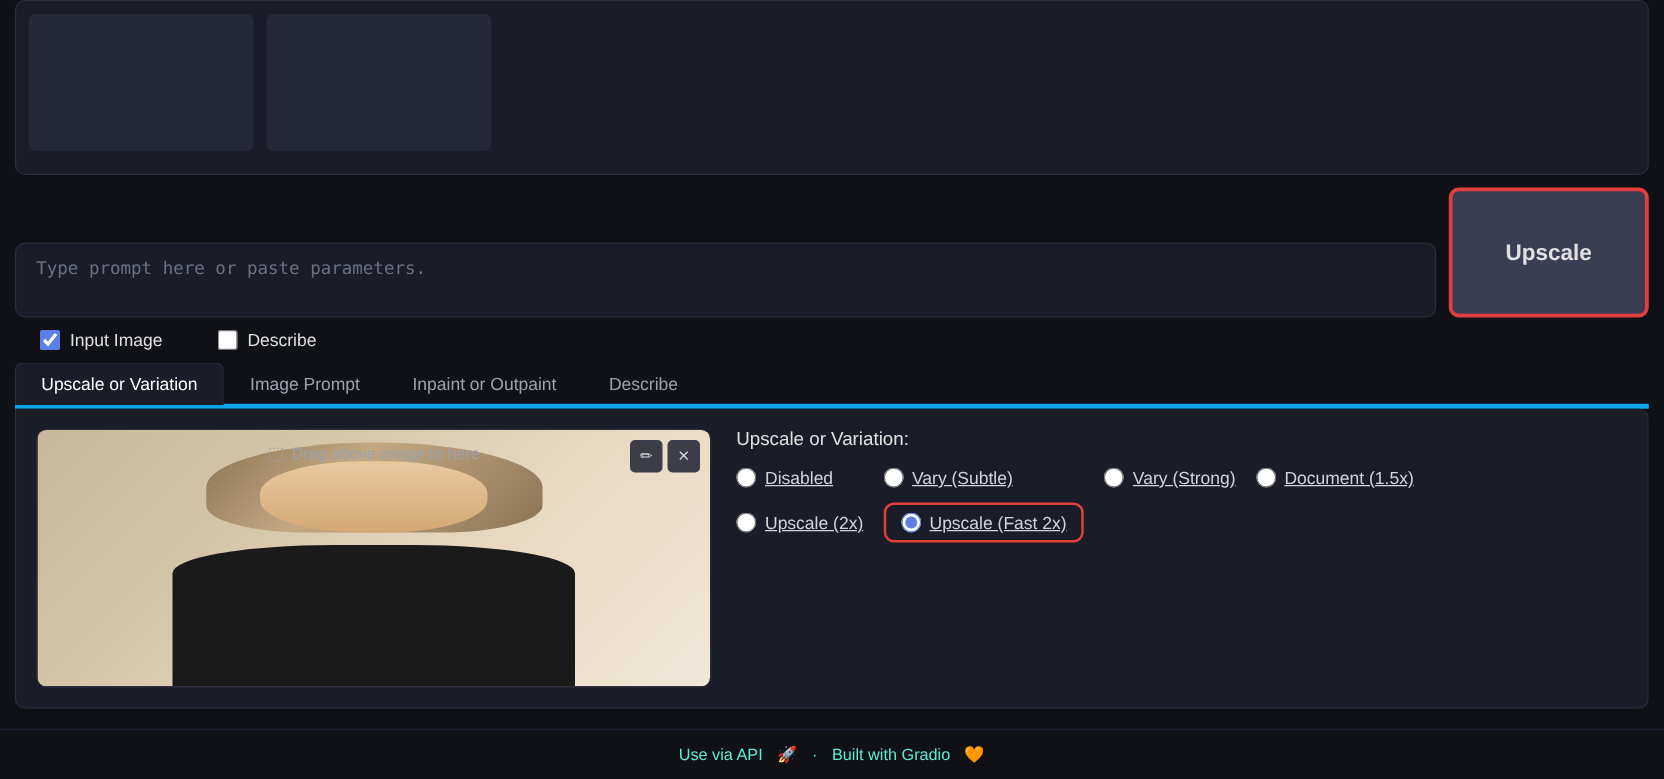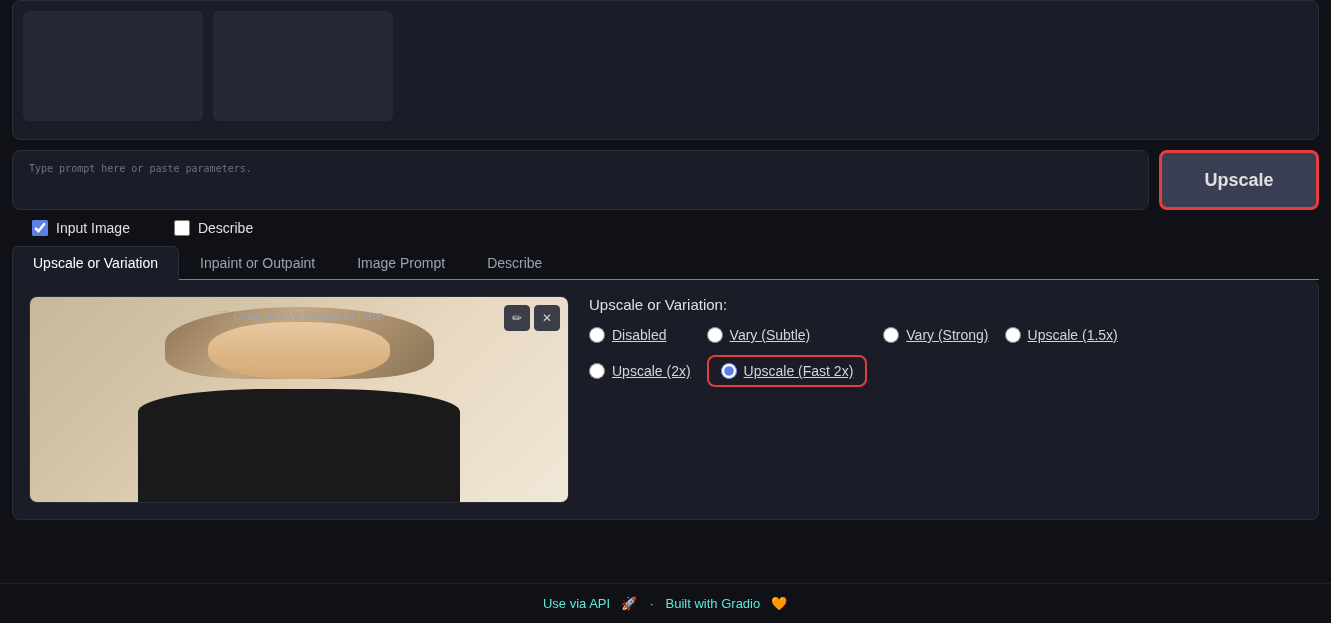--- a/index.html
+++ b/index.html
@@ -49,24 +49,25 @@
       align-items: stretch;
     }
 
     .prompt-input {
       flex: 1;
       background: #1a1d27;
       border: 1px solid #2a2d3a;
       border-radius: 8px;
       padding: 12px 16px;
       color: #6b7280;
-      font-size: 10px;
+      font-size: 14px;
       resize: none;
       height: 60px;
       outline: none;
+      margin-top: 44px;
     }
 
     .prompt-input::placeholder { color: #6b7280; }
 
     .generate-btn {
       background: #3a3e52;
       border: 3px solid #e53e3e;
       border-radius: 8px;
       color: #e0e0e0;
       font-size: 18px;
@@ -99,21 +100,21 @@
     .checkbox-label input[type="checkbox"] {
       width: 16px;
       height: 16px;
       accent-color: #5b7fe5;
       cursor: pointer;
     }
 
     
     .tabs-container {
       display: flex;
-      border-bottom: 1px solid #0ea5e9;
+      border-bottom: 4px solid #0ea5e9;
       margin-bottom: 0;
     }
 
     .tab {
       padding: 8px 20px;
       cursor: pointer;
       color: #9ca3af;
       border: 1px solid transparent;
       border-bottom: none;
       border-radius: 6px 6px 0 0;
@@ -348,22 +349,22 @@
     </label>
     <label class="checkbox-label">
       <input type="checkbox" style="">
       <span>Describe</span>
     </label>
   </div>
 
   <div>
     <div class="tabs-container">
       <div class="tab active">Upscale or Variation</div>
+      <div class="tab">Image Prompt</div>
       <div class="tab">Inpaint or Outpaint</div>
-      <div class="tab">Image Prompt</div>
       <div class="tab">Describe</div>
     </div>
 
     <div class="tab-panel">
 
       <div class="upload-area">
         <div class="upload-hint">
           <span class="upload-hint-icon">⬚</span>
           <span>Drag above image to here</span>
         </div>
@@ -392,21 +393,21 @@
             <label class="radio-label">
               <input type="radio" name="upscale" style="">
               <span>Vary (Subtle)</span>
             </label>
             <label class="radio-label">
               <input type="radio" name="upscale" style="">
               <span>Vary (Strong)</span>
             </label>
             <label class="radio-label">
               <input type="radio" name="upscale" style="">
-              <span>Upscale (1.5x)</span>
+              <span>Document (1.5x)</span>
             </label>
 
             <label class="radio-label">
               <input type="radio" name="upscale" style="">
               <span>Upscale (2x)</span>
             </label>
             <label class="radio-label radio-selected-box" style="grid-column: 2 / span 1;">
               <input type="radio" name="upscale" checked="" style="">
               <span>Upscale (Fast 2x)</span>
             </label>

